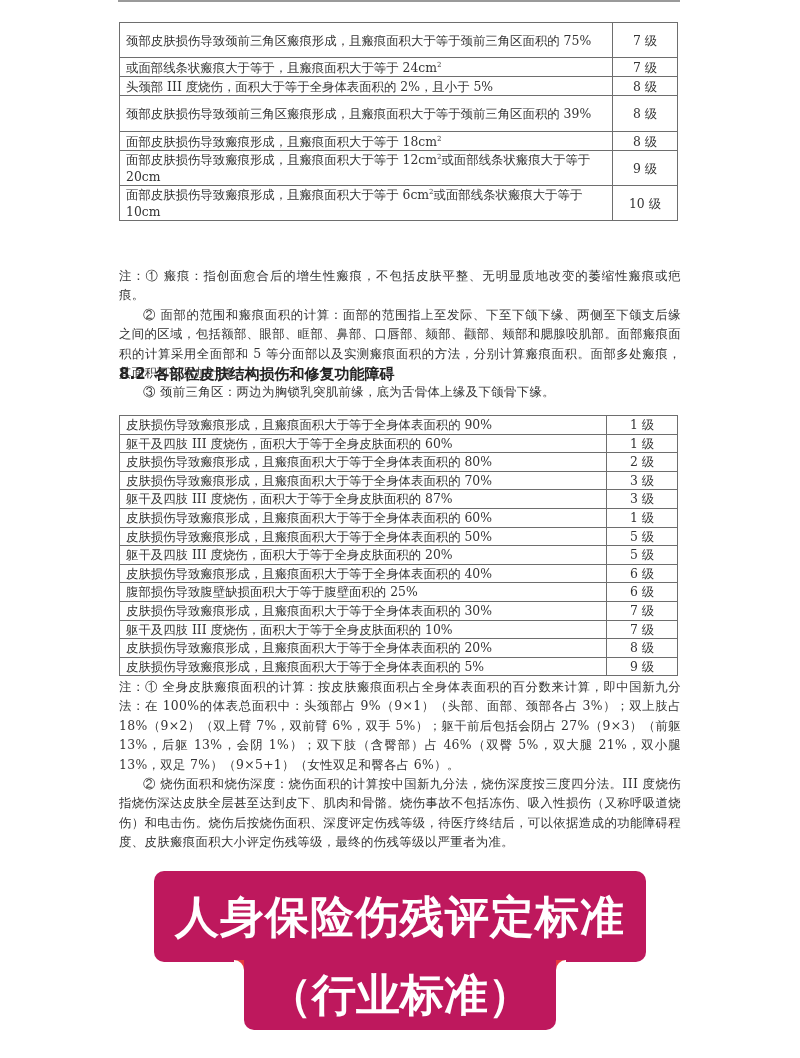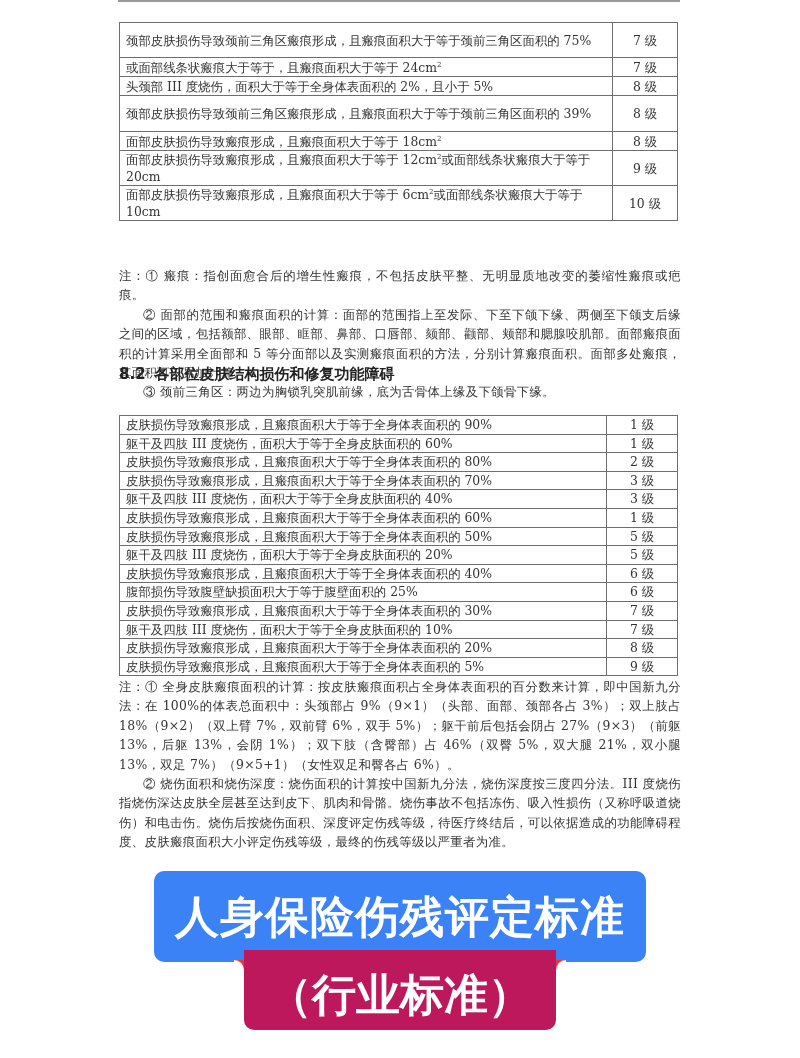--- a/index.html
+++ b/index.html
@@ -27,21 +27,21 @@
   .notes p { margin: 0; }
   .notes p.indent { text-indent: 24px; }
   #n1 { top: 242px; margin-top: 24px; }
   #n2 { top: 677px; }
   .section-heading {
     position: absolute; left: 119px; top: 365px; font-family: "DejaVu Sans", "Liberation Sans", sans-serif;
     font-weight: bold; font-size: 15px; color: #222;
   }
   .section-heading .num { margin-right: 9px; }
   .banner-top {
-    position: absolute; left: 154px; top: 871px; width: 492px; height: 91px; background: #3b82f6;
+    position: absolute; left: 154px; top: 871px; width: 492px; height: 91px; background: #be185d;
     border-radius: 10px; color: #fff; text-align: center;
     font-family: "DejaVu Sans", "Liberation Sans", sans-serif; font-weight: bold;
     font-size: 44px; line-height: 91px; letter-spacing: 1px;
   }
   .banner-bottom {
     position: absolute; left: 244px; top: 950px; width: 312px; height: 80px; background: #be185d;
     border-radius: 0 0 10px 10px; color: #fff; text-align: center;
     font-family: "DejaVu Sans", "Liberation Sans", sans-serif; font-weight: bold;
     font-size: 44px; line-height: 90px;
   }
@@ -116,21 +116,21 @@
       </tr>
     <tr>
         <td>皮肤损伤导致瘢痕形成，且瘢痕面积大于等于全身体表面积的 80%</td>
         <td class="lvl">2 级</td>
       </tr>
     <tr>
         <td>皮肤损伤导致瘢痕形成，且瘢痕面积大于等于全身体表面积的 70%</td>
         <td class="lvl">3 级</td>
       </tr>
     <tr>
-        <td>躯干及四肢 III 度烧伤，面积大于等于全身皮肤面积的 40%</td>
+        <td>躯干及四肢 III 度烧伤，面积大于等于全身皮肤面积的 87%</td>
         <td class="lvl">3 级</td>
       </tr>
     <tr>
         <td>皮肤损伤导致瘢痕形成，且瘢痕面积大于等于全身体表面积的 60%</td>
         <td class="lvl">1 级</td>
       </tr>
     <tr>
         <td>皮肤损伤导致瘢痕形成，且瘢痕面积大于等于全身体表面积的 50%</td>
         <td class="lvl">5 级</td>
       </tr>

